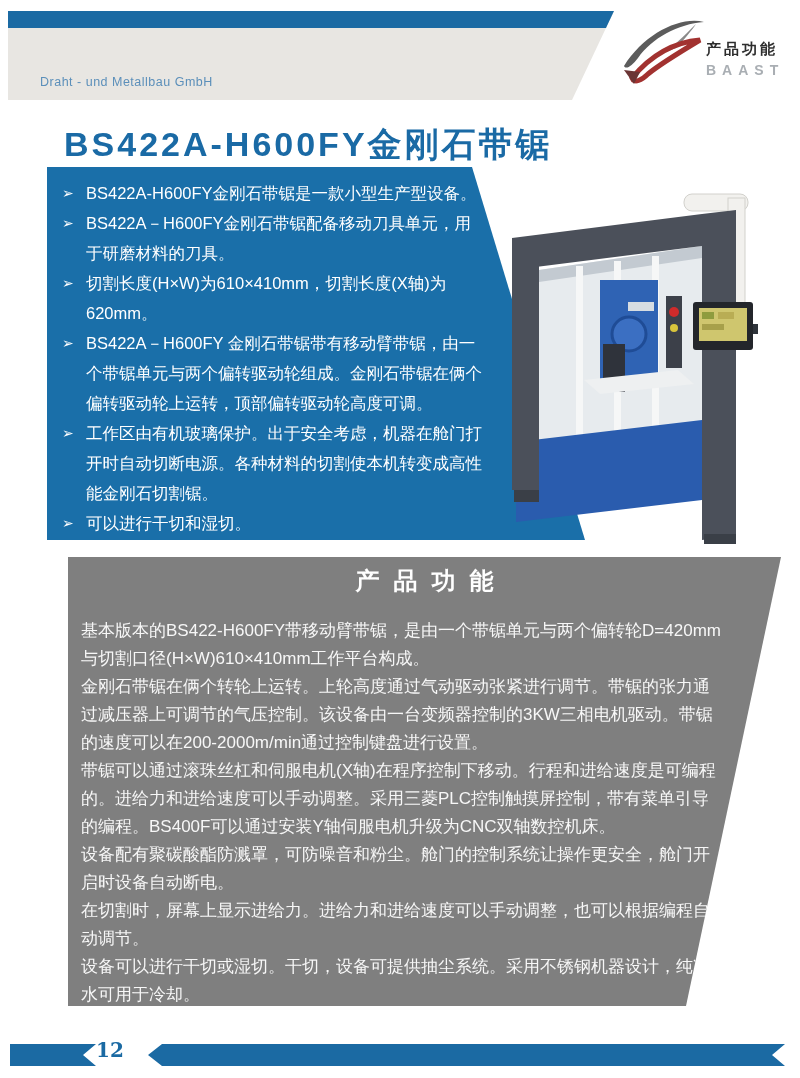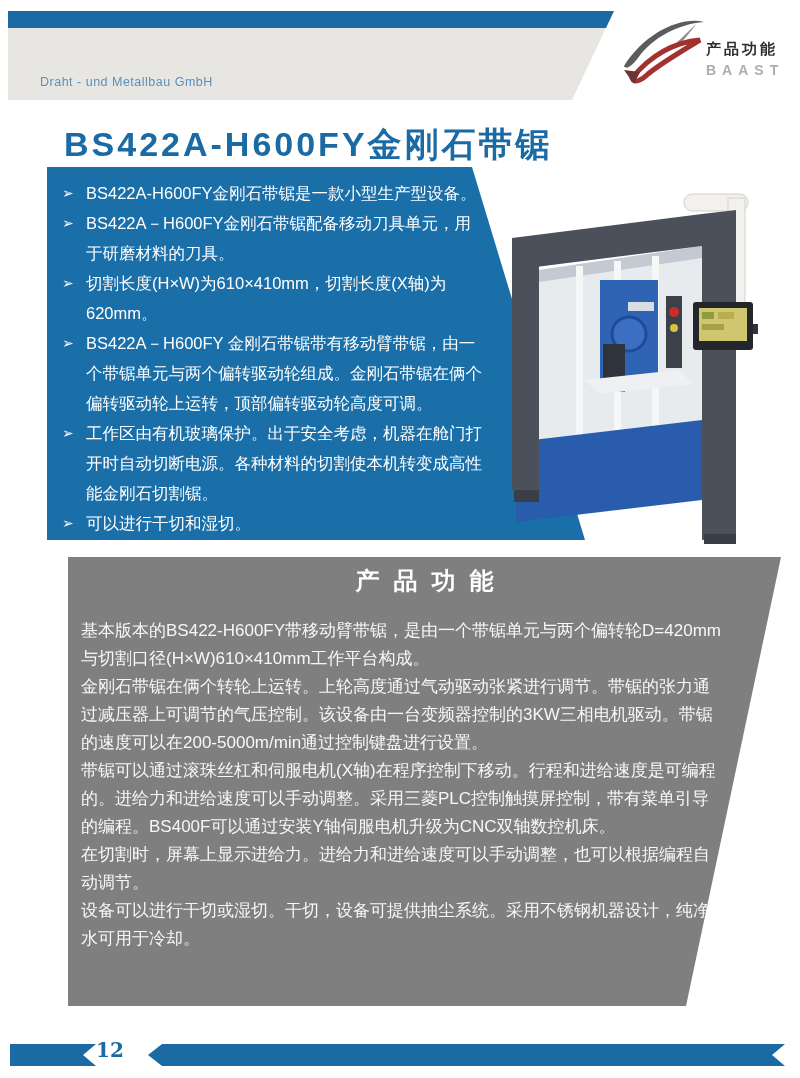--- a/index.html
+++ b/index.html
@@ -167,22 +167,23 @@
     <rect x="214" y="128" width="12" height="7" fill="#8f9c3e"></rect>
     <rect x="230" y="128" width="16" height="7" fill="#b9ad54"></rect>
     <rect x="214" y="140" width="22" height="6" fill="#a7a04a"></rect>
   </svg>
 </div>
 
 <div class="func-box">
   <div class="func-heading">产品功能</div>
   <div class="func-body">
     <div>基本版本的BS422-H600FY带移动臂带锯，是由一个带锯单元与两个偏转轮D=420mm与切割口径(H×W)610×410mm工作平台构成。</div>
-    <div>金刚石带锯在俩个转轮上运转。上轮高度通过气动驱动张紧进行调节。带锯的张力通过减压器上可调节的气压控制。该设备由一台变频器控制的3KW三相电机驱动。带锯的速度可以在200-5000m/min通过控制键盘进行设置。</div>
+    <div>金刚石带锯在俩个转轮上运转。上轮高度通过气动驱动张紧进行调节。带锯的张力通过减压器上可调节的气压控制。该设备由一台变频器控制的3KW三相电机驱动。带锯的速度可以在200-2000m/min通过控制键盘进行设置。</div>
     <div>带锯可以通过滚珠丝杠和伺服电机(X轴)在程序控制下移动。行程和进给速度是可编程的。进给力和进给速度可以手动调整。采用三菱PLC控制触摸屏控制，带有菜单引导的编程。BS400F可以通过安装Y轴伺服电机升级为CNC双轴数控机床。</div>
+    <div>设备配有聚碳酸酯防溅罩，可防噪音和粉尘。舱门的控制系统让操作更安全，舱门开启时设备自动断电。</div>
     <div>在切割时，屏幕上显示进给力。进给力和进给速度可以手动调整，也可以根据编程自动调节。</div>
     <div>设备可以进行干切或湿切。干切，设备可提供抽尘系统。采用不锈钢机器设计，纯净水可用于冷却。</div>
   </div>
 </div>
 
 <div class="foot-bar-left"></div>
 <div class="foot-num">12</div>
 <div class="foot-bar-right"></div>
 
 </body></html>

